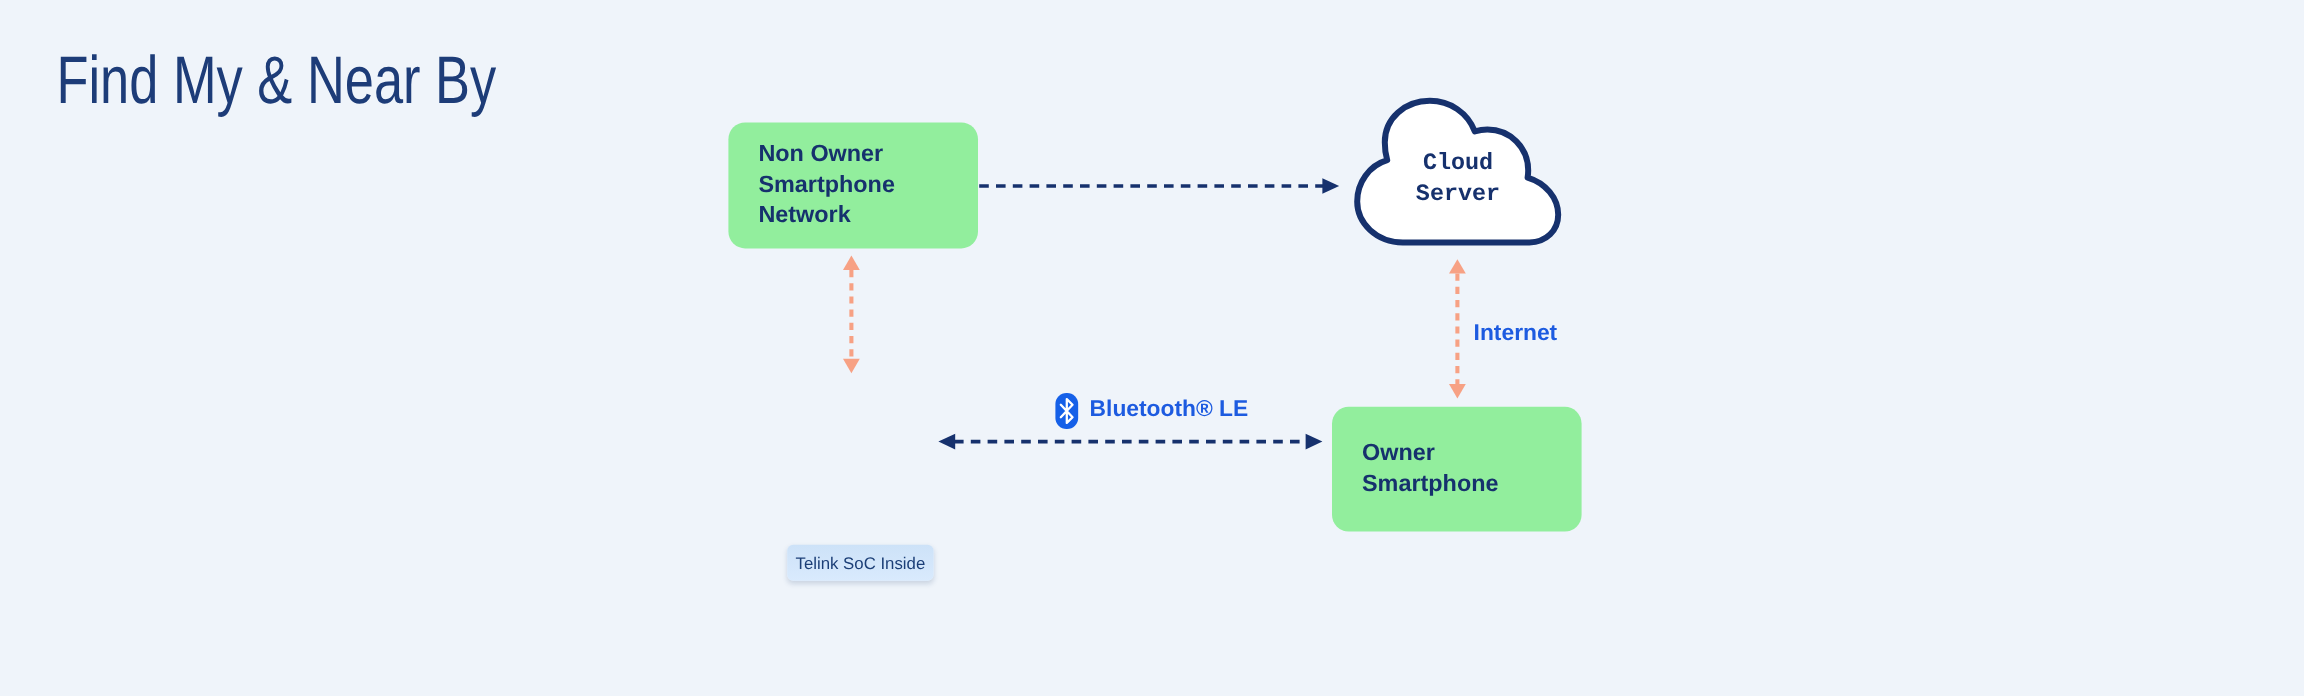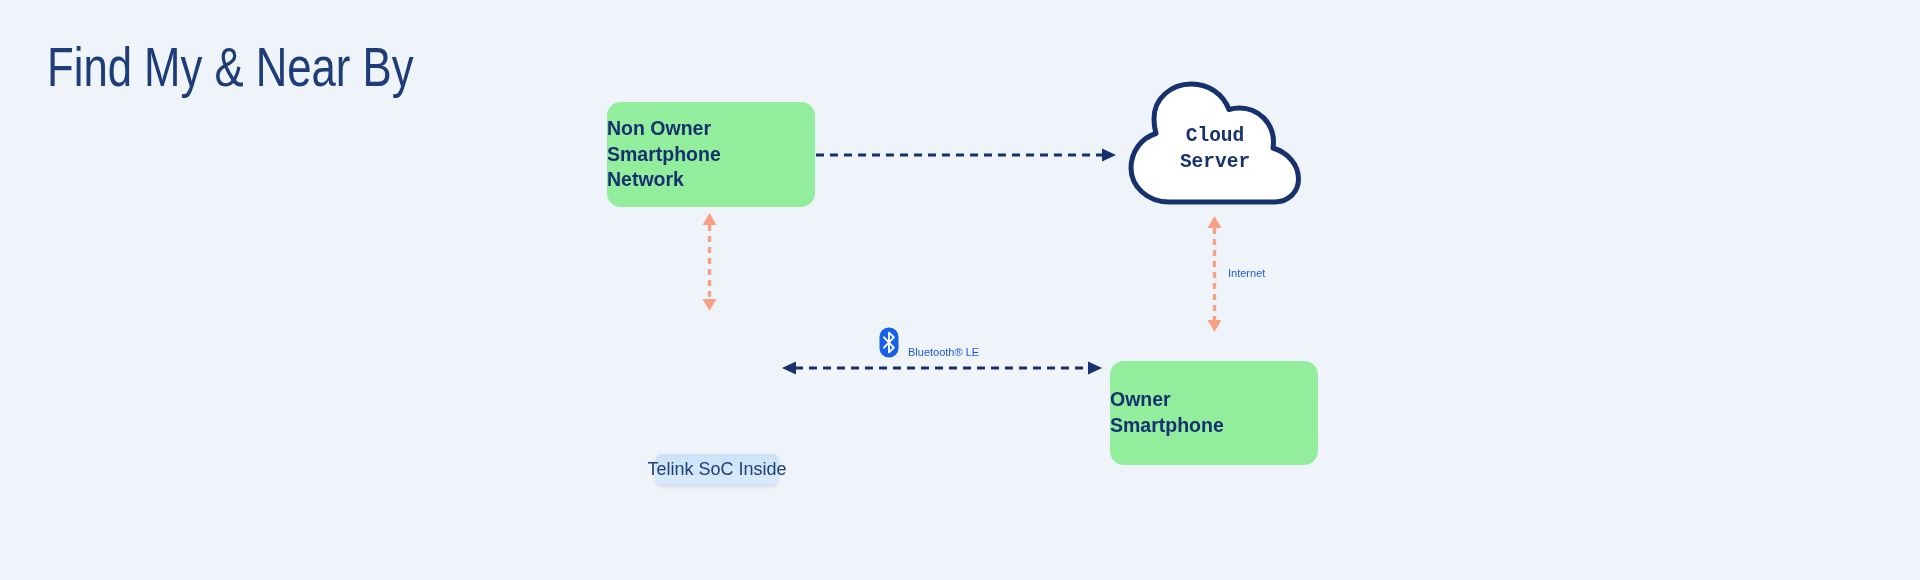--- a/index.html
+++ b/index.html
@@ -23,31 +23,32 @@
     white-space: nowrap;
     letter-spacing: 0px;
   }
 
   .green-box {
     position: absolute;
     background: #92ee9d;
     border-radius: 14px;
     display: flex;
     align-items: center;
+    padding-left: 25px;
   }
   .green-box .box-label {
     font-size: 19.5px;
     font-weight: bold;
     color: #16316d;
     line-height: 1.32;
     white-space: pre-line;
     text-align: left;
   }
   .box-non-owner { left: 607px; top: 102px; width: 208px; height: 105px; }
-  .box-owner    { left: 1110px; top: 339px; width: 208px; height: 104px; margin-top: 22px; }
+  .box-owner    { left: 1110px; top: 339px; width: 208px; height: 104px; }
 
   .cloud-wrap { position: absolute; left: 1118px; top: 80px; width: 194px; height: 130px; }
   .cloud-wrap svg { position: absolute; left: 0; top: 0; }
   .cloud-text, .tag-text {
     position: absolute; inset: 0;
     display: flex; align-items: center; justify-content: center;
     font-size: 19.5px; font-weight: bold; color: #16316d;
     line-height: 1.32; white-space: pre-line; text-align: center;
   }
   .cloud-text { padding-top: 10px; font-family: Liberation Mono, monospace; }
@@ -58,38 +59,38 @@
 
   .soc-badge {
     position: absolute;
     left: 656px; top: 454px; width: 122px; height: 30px;
     background: linear-gradient(180deg, #cde2f8 0%, #d9eafd 100%);
     border-radius: 5px;
     box-shadow: 0 2px 4px rgba(40, 70, 120, 0.18);
     display: flex; align-items: center; justify-content: center;
   }
   .soc-badge .badge-label {
-    font-size: 18px; font-weight: 500; color: #1c3f77; white-space: nowrap;
+    font-size: 14px; font-weight: 500; color: #1c3f77; white-space: nowrap;
   }
 
   .arrow { position: absolute; }
 
   .conn-label {
     position: absolute;
-    font-size: 11px;
-    font-weight: normal;
+    font-size: 19px;
+    font-weight: bold;
     color: #1d5be0;
     white-space: nowrap;
   }
   .internet-label { left: 1228px; top: 267px; }
 
   .bluetooth-row {
     position: absolute;
     left: 879px; top: 326px; height: 32px;
-    display: flex; align-items: flex-end; gap: 9px;
+    display: flex; align-items: center; gap: 9px;
   }
 </style>
 </head>
 <body>
 
 <div class="stage">
 
   <div class="page-title">Find My &amp; Near By</div>
 
   <div class="green-box box-non-owner">

